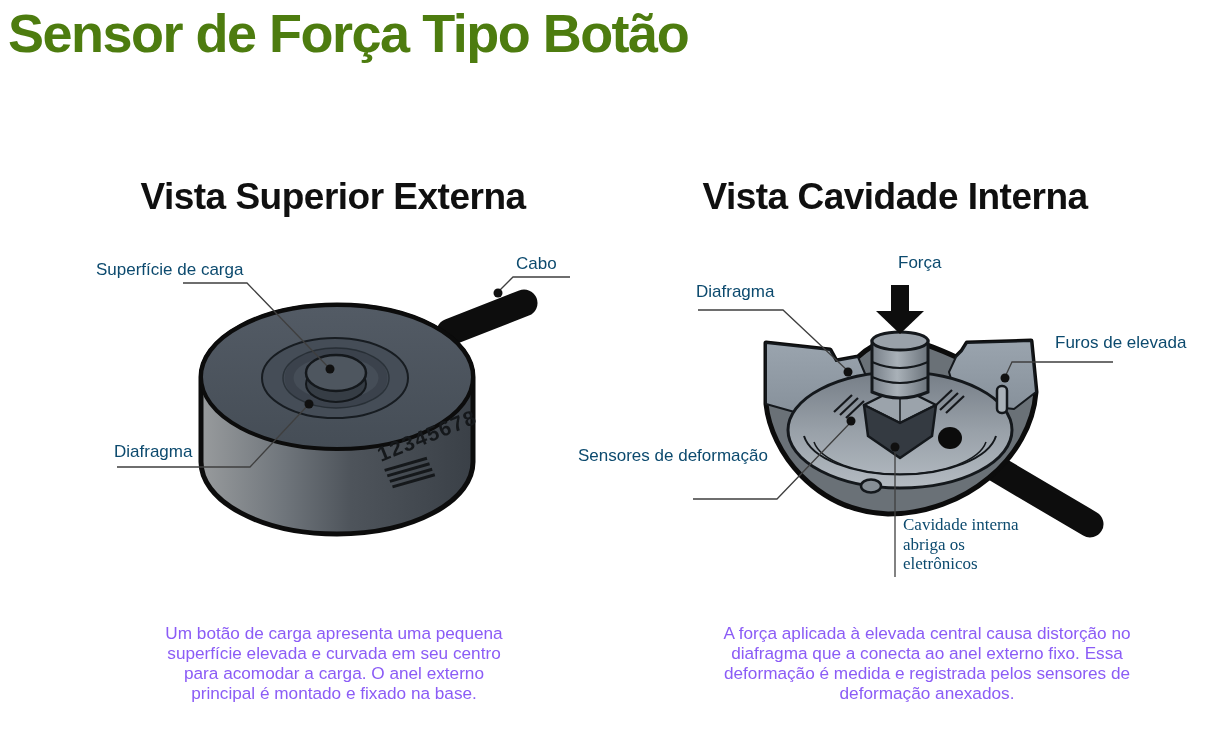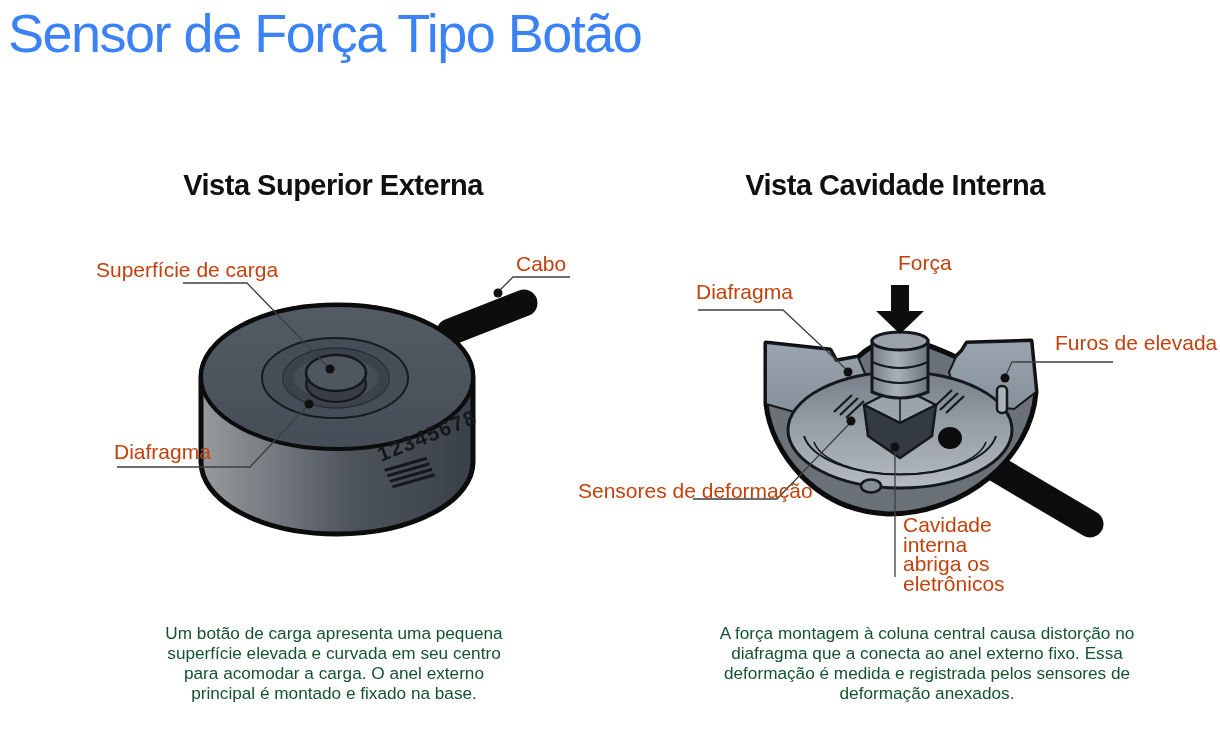--- a/index.html
+++ b/index.html
@@ -5,34 +5,34 @@
   html,body{margin:0;padding:0;}
   body{
     width:1220px;height:732px;position:relative;overflow:hidden;
     background:#ffffff;
     font-family:"Liberation Sans", sans-serif;
     color:#1f1f1f;
   }
   .abs{position:absolute;}
   .page-title{
     left:8px;top:2px;
-    font-size:54px;font-weight:400;letter-spacing:-1.5px;
-    color:#3b82f6;white-space:nowrap;
+    font-size:54px;font-weight:700;letter-spacing:-1.5px;
+    color:#4d7c0f;white-space:nowrap;
   }
   .panel-heading{
-    top:169px;transform:translateX(-50%);
-    font-size:29px;font-weight:700;letter-spacing:-0.5px;
+    top:176px;transform:translateX(-50%);
+    font-size:37px;font-weight:700;letter-spacing:-0.5px;
     color:#101010;white-space:nowrap;
   }
   .callout{
-    font-size:21px;color:#c2410c;white-space:nowrap;line-height:19.5px;
+    font-size:17px;color:#0c4a6e;white-space:nowrap;line-height:19.5px;
   }
   .callout.wrap{white-space:normal;}
   .caption{
-    font-size:17.2px;line-height:20px;color:#14532d;text-align:center;
+    font-size:17.2px;line-height:20px;color:#8b5cf6;text-align:center;
   }
   svg text{font-family:"Liberation Sans", sans-serif;}
 </style>
 </head>
 <body>
 
 <svg class="abs" style="left:0;top:0;" width="1220" height="732" viewBox="0 0 1220 732">
   <defs>
     <linearGradient id="wallGrad" x1="0" y1="0" x2="1" y2="0">
       <stop offset="0" stop-color="#989b9d"></stop>
@@ -138,17 +138,17 @@
 <div class="abs panel-heading" style="left:333px;">Vista Superior Externa</div>
 <div class="abs panel-heading" style="left:895px;">Vista Cavidade Interna</div>
 
 <div class="abs callout" style="left:96px;top:260px;">Superfície de carga</div>
 <div class="abs callout" style="left:516px;top:254px;">Cabo</div>
 <div class="abs callout" style="left:114px;top:442px;">Diafragma</div>
 
 <div class="abs callout" style="left:898px;top:253px;">Força</div>
 <div class="abs callout" style="left:696px;top:282px;">Diafragma</div>
 <div class="abs callout" style="left:1055px;top:333px;">Furos de elevada</div>
-<div class="abs callout" style="left:578px;top:481px;">Sensores de deformação</div>
-<div class="abs callout wrap" style="left:903px;top:515px;width:122px;">Cavidade interna abriga os eletrônicos</div>
+<div class="abs callout" style="left:578px;top:446px;">Sensores de deformação</div>
+<div class="abs callout wrap" style="left:903px;top:515px;width:122px;font-family:Liberation Serif, serif;">Cavidade interna abriga os eletrônicos</div>
 
 <div class="abs caption" style="left:160px;top:623px;width:348px;">Um botão de carga apresenta uma pequena superfície elevada e curvada em seu centro para acomodar a carga. O anel externo principal é montado e fixado na base.</div>
-<div class="abs caption" style="left:716px;top:623px;width:422px;">A força montagem à coluna central causa distorção no diafragma que a conecta ao anel externo fixo. Essa deformação é medida e registrada pelos sensores de deformação anexados.</div>
+<div class="abs caption" style="left:716px;top:623px;width:422px;">A força aplicada à elevada central causa distorção no diafragma que a conecta ao anel externo fixo. Essa deformação é medida e registrada pelos sensores de deformação anexados.</div>
 
 </body></html>

